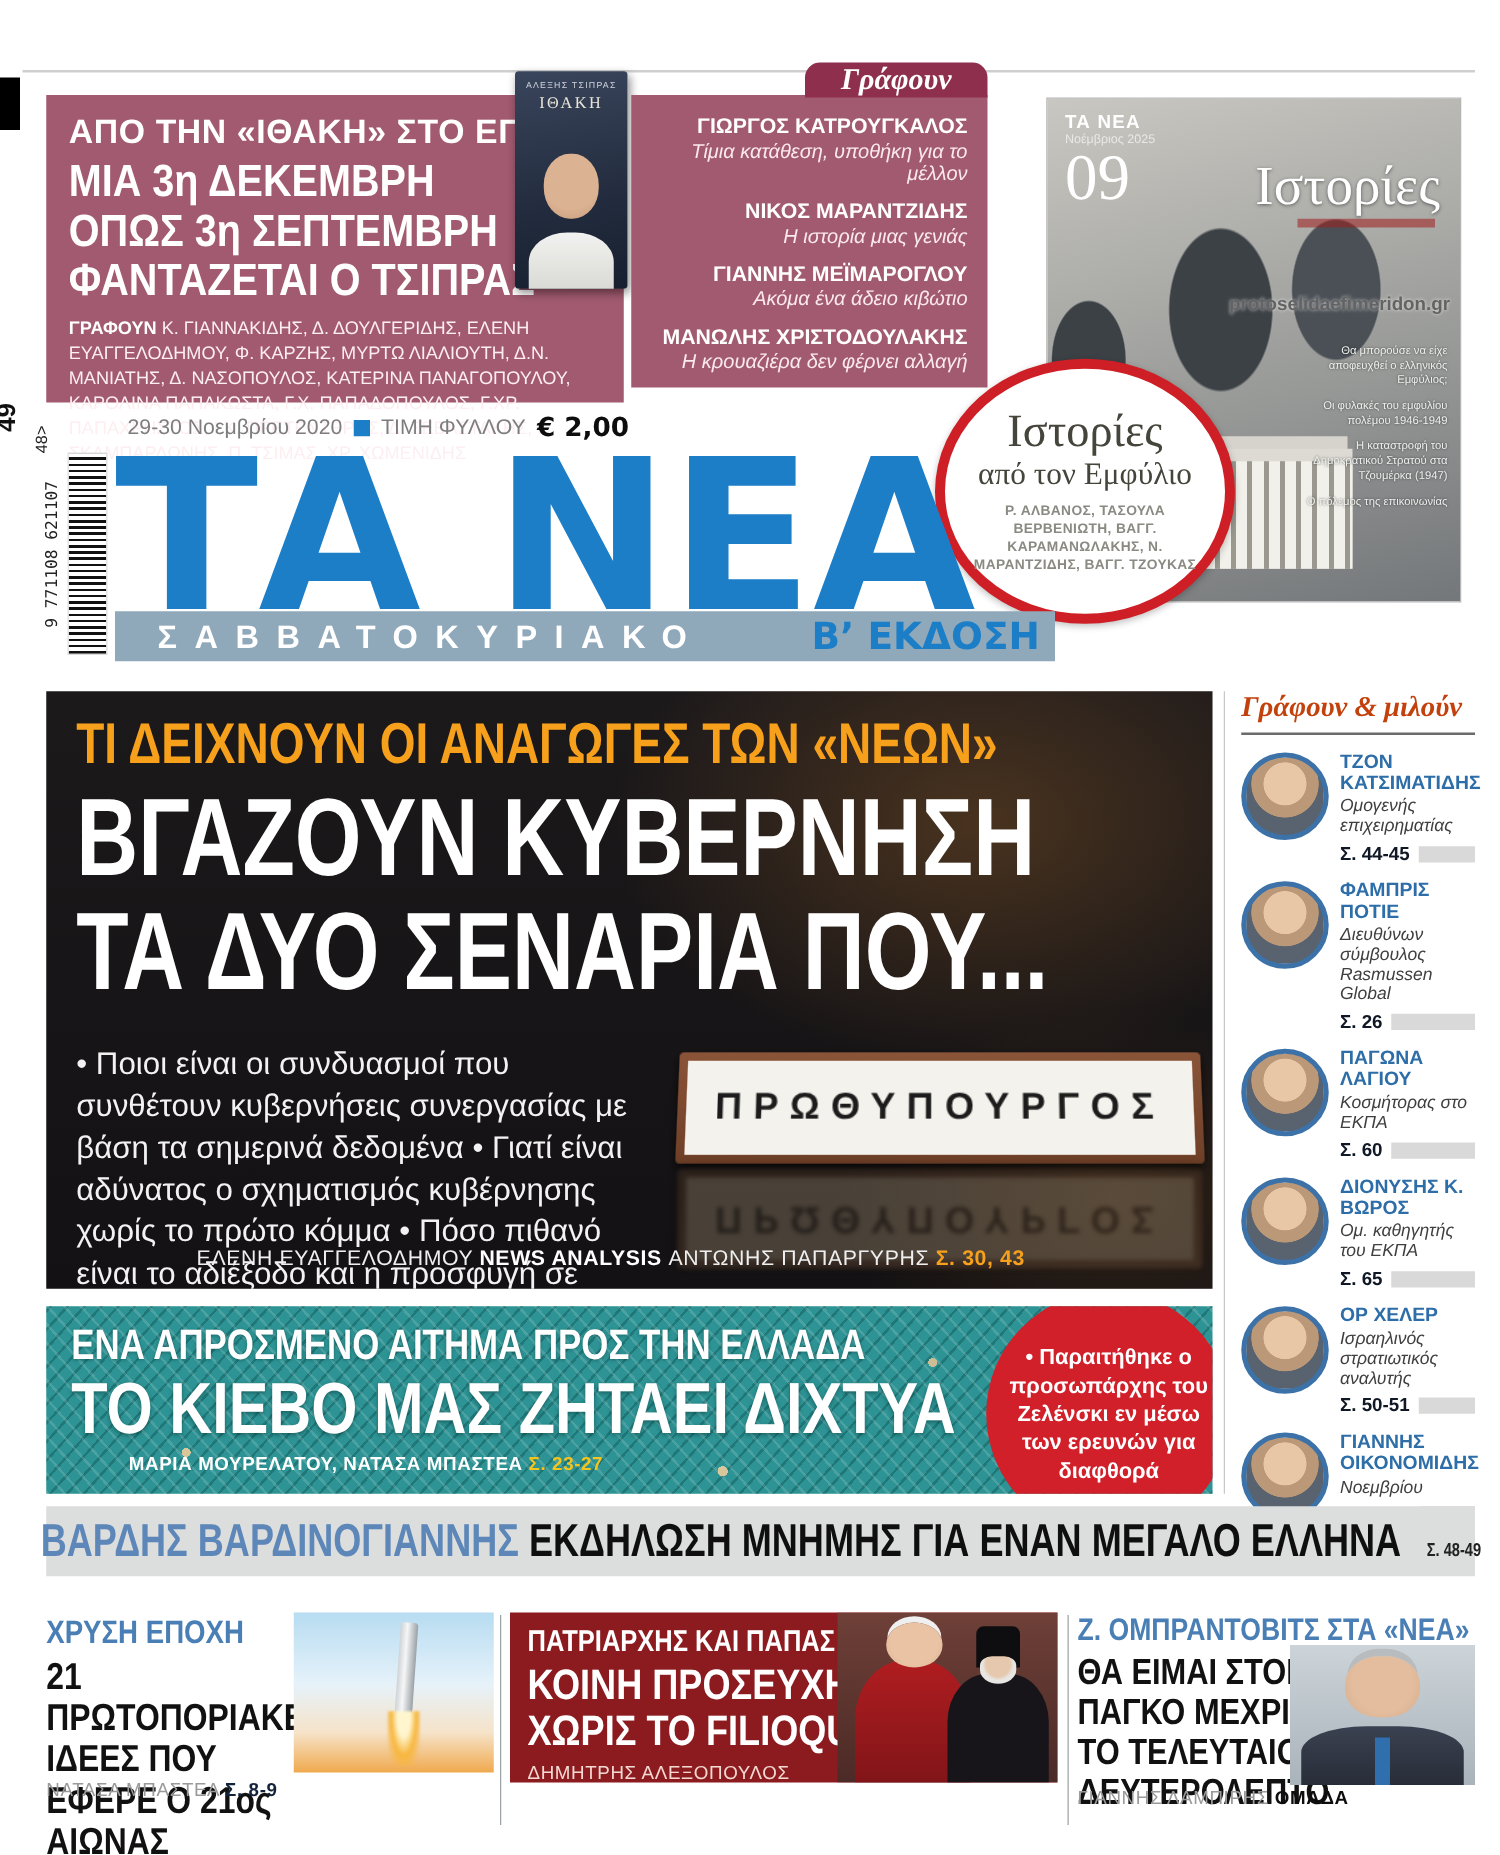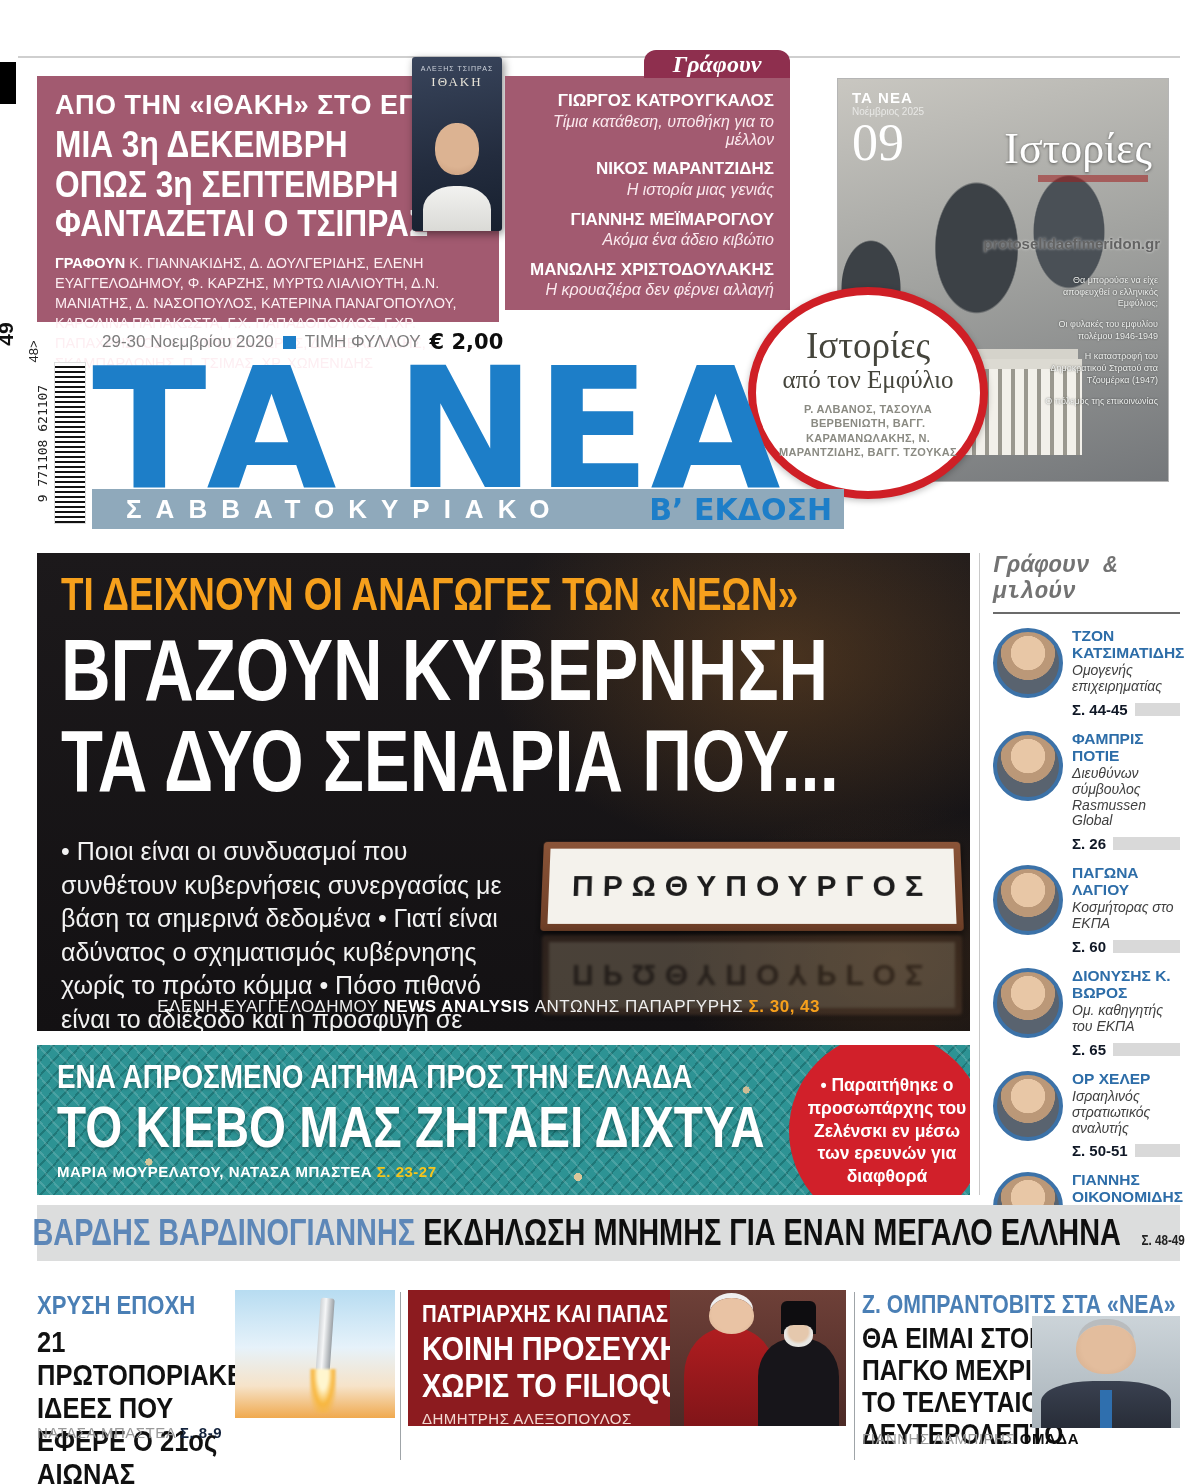--- a/index.html
+++ b/index.html
@@ -68,27 +68,27 @@
     background-image:
       radial-gradient(7px 7px at 12% 78%,#d9c79b 0 50%,transparent 52%),
       radial-gradient(8px 8px at 58% 88%,#d9c79b 0 50%,transparent 52%),
       radial-gradient(7px 7px at 76% 30%,#cdbd95 0 50%,transparent 52%),
       radial-gradient(6px 6px at 90% 64%,#d9c79b 0 50%,transparent 52%),
       repeating-linear-gradient(48deg,rgba(255,255,255,.14) 0 2px,transparent 2px 10px),
       repeating-linear-gradient(-48deg,rgba(0,55,55,.30) 0 2px,transparent 2px 10px);
     overflow:hidden;color:#fff;}
   .kiev-kicker{font-weight:bold;font-size:34px;text-shadow:0 1px 3px rgba(0,40,40,.4);}
   .kiev-head{font-weight:bold;font-size:58px;text-shadow:0 2px 4px rgba(0,40,40,.45);}
-  .kiev-byline{font-size:15px;font-weight:600;letter-spacing:.5px;}
+  .kiev-byline{font-size:15px;font-weight:600;letter-spacing:.5px;margin-left:46px;}
   .pages-yellow{color:#f5c51d;font-weight:bold;}
   .bubble{background:#d1202a;border-radius:50%;color:#fff;display:flex;align-items:center;justify-content:center;
           text-align:center;font-size:17.5px;font-weight:600;line-height:1.3;}
   
-  .sb-title{font-family:Liberation Mono, monospace;font-style:italic;font-weight:bold;
-            font-size:23px;color:#737373;}
+  .sb-title{font-family:Liberation Serif, serif;font-style:italic;font-weight:bold;
+            font-size:23px;color:#c2410c;}
   .sb-rule{height:2px;background:#6b6b6b;}
   .sb-entry{display:flex;gap:9px;margin-bottom:13px;}
   .avatar{width:62px;height:62px;border-radius:50%;flex:0 0 62px;border:4px solid #3c72a8;
      background:radial-gradient(circle at 50% 34%,#e8c7a6 0 33%,#bb9878 34% 52%,#59636f 53% 100%);}
   .sb-col{flex:1;min-width:0;}
   .sb-name{color:#2d6da8;font-weight:bold;font-size:15.5px;line-height:1.08;}
   .sb-role{font-style:italic;font-size:14px;color:#3f3f3f;line-height:1.12;margin-top:2px;}
   .sb-pages-row{display:flex;align-items:center;gap:7px;margin-top:6px;}
   .sb-pages{font-weight:bold;font-size:15px;color:#101826;white-space:nowrap;}
   .sb-bar{flex:1;height:13px;background:#d9d9d9;}
@@ -331,21 +331,21 @@
             <span class="sb-pages">Σ. 50-51</span>
             <span class="sb-bar"></span>
           </div>
       </div>
     </div>
 
     <div class="sb-entry">
       <div class="avatar"></div>
       <div class="sb-col">
         <div class="sb-name">ΓΙΑΝΝΗΣ ΟΙΚΟΝΟΜΙΔΗΣ</div>
-        <div class="sb-role">Κοσμήτορας</div>
+        <div class="sb-role">Νοεμβρίου</div>
         <div class="sb-pages-row">
             <span class="sb-pages">Σ. 56-57</span>
             <span class="sb-bar"></span>
           </div>
       </div>
     </div>
   </div>
 
   <div class="abs memorial" style="left:37px;top:1205px;width:1143px;height:56px;">
     <span class="cx nowrap" style="transform:scaleX(.78);transform-origin:center;font-size:37px;">

